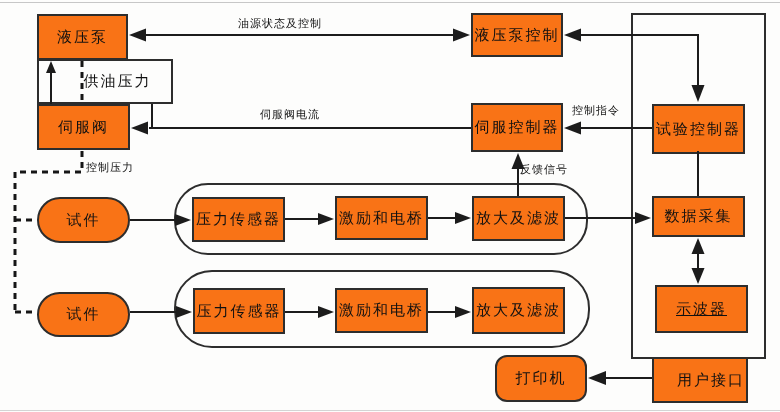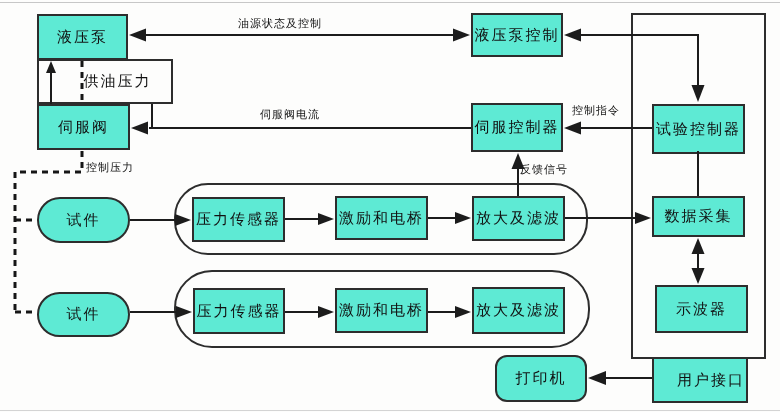--- a/index.html
+++ b/index.html
@@ -5,21 +5,21 @@
   html,body{margin:0;padding:0;background:#ffffff;}
   .canvas{
     position:relative;width:780px;height:412px;overflow:hidden;
     background:#fdfdfc;
     font-family:"Liberation Sans","DejaVu Sans",sans-serif;
     color:#111;
   }
   .scanline{position:absolute;left:0;width:780px;height:1px;background:#c7c7c7;}
   .node{
     position:absolute;display:flex;align-items:center;justify-content:center;
-    border:2px solid #2d2d2d;background:#5eead4;box-sizing:border-box;
+    border:2px solid #2d2d2d;background:#f97316;box-sizing:border-box;
     font-size:15px;letter-spacing:2px;white-space:nowrap;
   }
   .ghost{ 
     position:absolute;border:2px solid #2d2d2d;background:transparent;box-sizing:border-box;
   }
   .stadium{border-radius:23px;}
   .lbl{
     position:absolute;font-size:11px;letter-spacing:1px;white-space:nowrap;
     line-height:15px;
   }
@@ -82,21 +82,21 @@
   <div class="node" style="left:193px;top:288px;width:92px;height:46px;">
     <span>压力传感器</span>
   </div>
   <div class="node" style="left:335px;top:288px;width:93px;height:45px;">
     <span>激励和电桥</span>
   </div>
   <div class="node" style="left:472px;top:287px;width:93px;height:47px;">
     <span>放大及滤波</span>
   </div>
 
-  <div class="node" style="left:655px;top:285px;width:93px;height:48px;">
+  <div class="node" style="left:655px;top:285px;width:93px;height:48px;text-decoration:underline;">
     <span>示波器</span>
   </div>
   <div class="node" style="left:495px;top:355px;width:92px;height:47px;border-radius:12px;">
     <span>打印机</span>
   </div>
   <div class="node" style="left:652px;top:357px;width:96px;height:46px;padding-left:22px;">
     <span>用户接口</span>
   </div>
 
   <div class="lbl" style="left:238px;top:16px;width:134px;">油源状态及控制</div>

